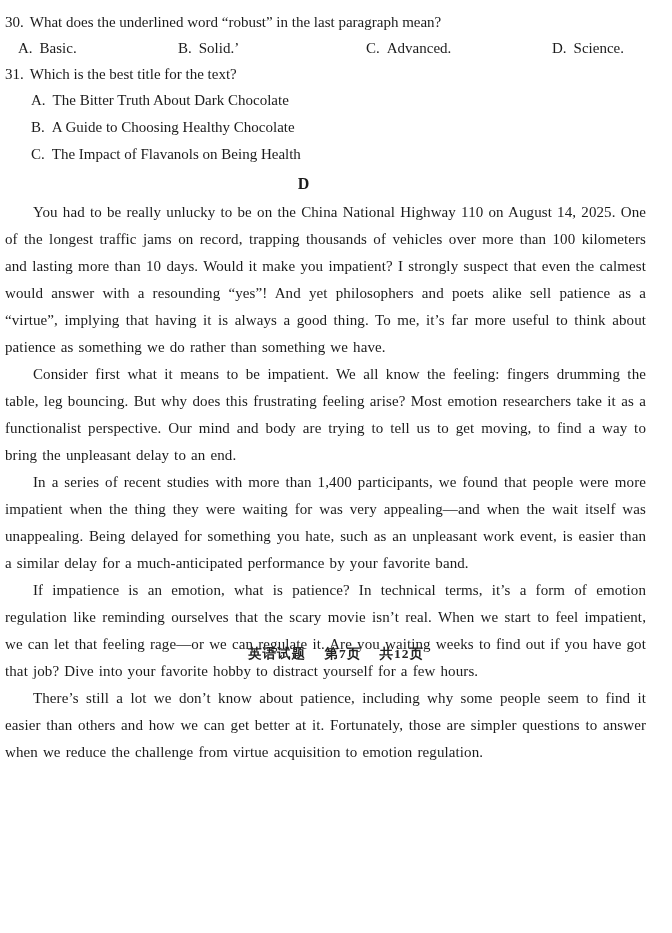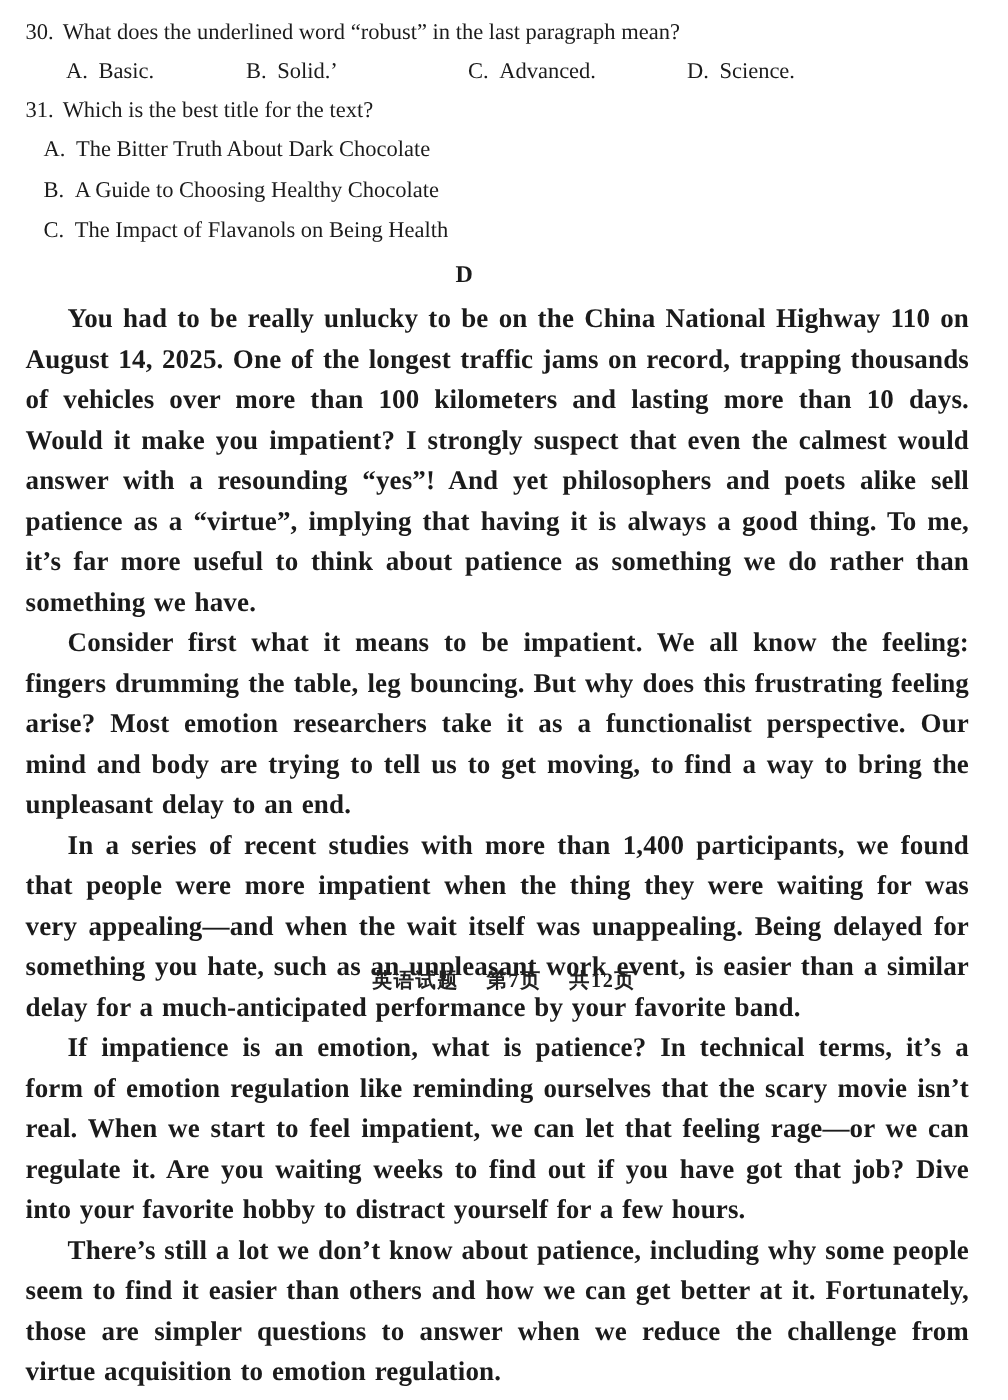--- a/index.html
+++ b/index.html
@@ -13,69 +13,69 @@
     position: relative;
     overflow: hidden;
     color: #1b1b1b;
     font-family: "Liberation Serif", serif;
     -webkit-font-smoothing: antialiased;
   }
   .page {
     box-sizing: border-box;
     width: 672px;
     height: 683px;
-    padding: 9px 26px 0 17px;
+    padding: 9px 26px 0 5px;
     position: relative;
   }
   
   .q-line {
     font-size: 15px;
     line-height: 26px;
     white-space: nowrap;
   }
   .q-num {
     display: inline-block;
     margin-right: 6px;
   }
   .options-row {
     display: grid;
     grid-template-columns: 120px 148px 146px auto;
-    margin-left: 27px;
+    margin-left: 13px;
     font-size: 15px;
     line-height: 26px;
+    gap: 40px;
   }
   .options-list {
-    margin-left: 12px;
+    margin-left: 26px;
     font-size: 15px;
   }
   .options-list .opt {
     display: block;
     line-height: 27px;
   }
   .opt-label {
     display: inline-block;
     margin-right: 7px;
   }
   
   .section-heading {
     text-align: center;
     font-weight: bold;
     font-size: 16px;
     line-height: 24px;
     margin: 4px 44px 3px 0;
   }
   .passage p {
     margin: 0;
-    font-size: 18px;
+    font-size: 15px;
     line-height: 27px;
     text-align: justify;
     text-indent: 28px;
     letter-spacing: 0.1px;
     word-spacing: 1.2px;
-    font-weight: bold;
   }
   
   .footer {
     position: absolute;
     bottom: 20px;
     left: 0;
     width: 672px;
     text-align: center;
     font-size: 13.5px;
     font-weight: bold;

